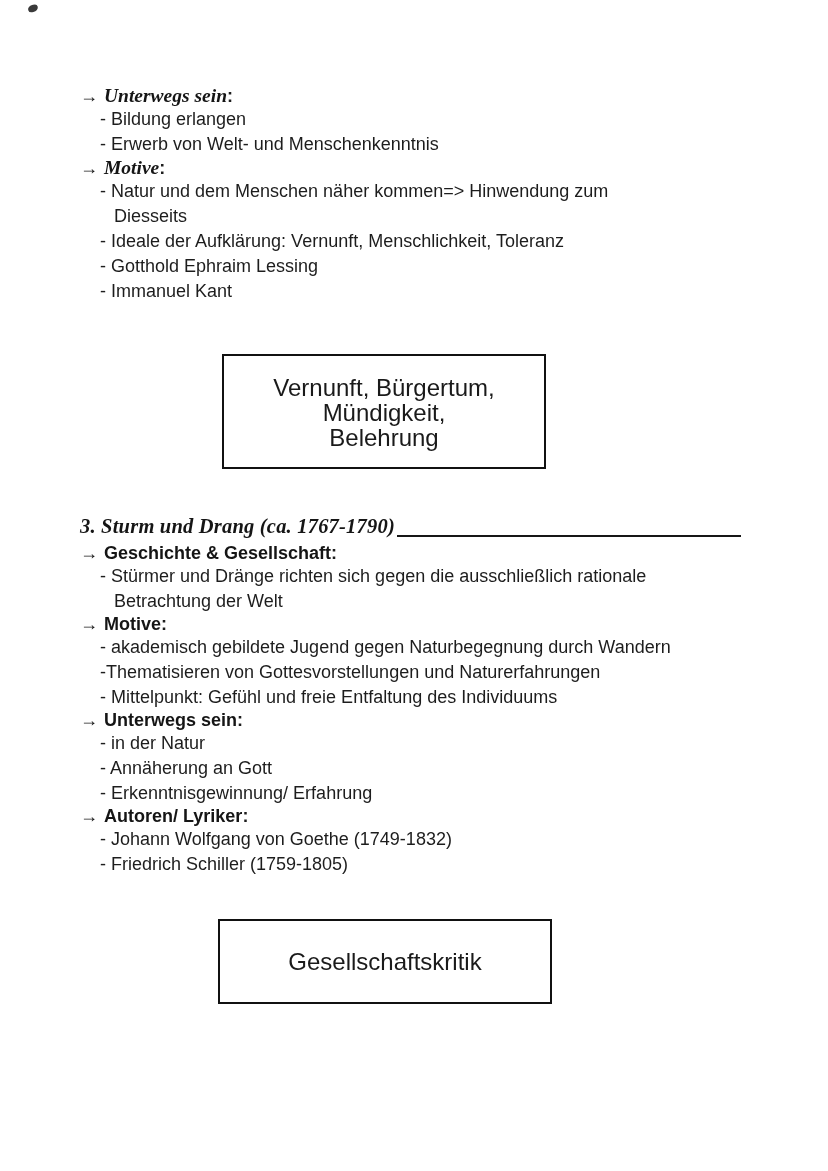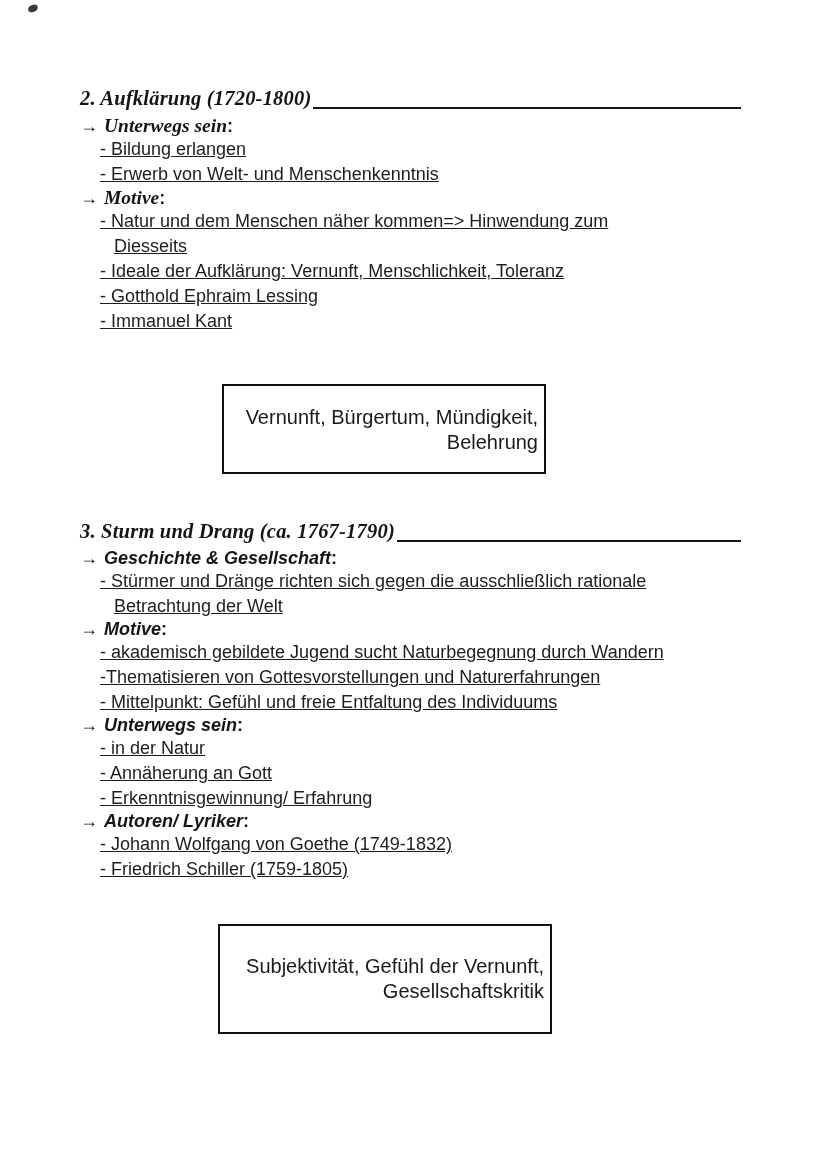--- a/index.html
+++ b/index.html
@@ -47,37 +47,36 @@
     margin-bottom: 3px;
     margin-left: 2px;
   }
   .group-head { font-weight: bold; line-height: 21px; }
   .arrow {
     display: inline-block;
     width: 24px;
     font-weight: bold;
     color: #151515;
   }
-  .group-label { font-weight: bold; color: #151515; font-style: italic; }
+  .group-label { font-weight: bold; color: #151515; }
   .sec-italic .group-label {
     font-family: "Liberation Serif", serif;
     font-style: italic;
     font-size: 19.5px;
   }
   .colon { font-weight: bold; }
   .item {
     padding-left: 34px;
     text-indent: -14px;
     white-space: pre-wrap;
-    text-decoration: underline;
   }
   .summary-box {
     border: 2px solid #111111;
-    text-align: right;
-    font-size: 20px;
+    text-align: center;
+    font-size: 24px;
     line-height: 25px;
     color: #1a1a1a;
   }
   .box1 {
     width: 324px;
     margin: 50px 0 44px 142px;
     padding: 19px 6px 17px;
   }
   .box2 {
     width: 334px;
@@ -85,24 +84,20 @@
     padding: 28px 6px 28px;
   }
 </style>
 </head>
 <body>
 
 <div class="page">
   <div class="speck"></div>
 
   <section class="sec sec-italic">
-    <div class="heading-row">
-      <span class="heading-title">2. Aufklärung (1720-1800)</span>
-      <span class="heading-rule"></span>
-    </div>
 
     <div class="group">
       <div class="group-head"><span class="arrow">→</span><span class="group-label">Unterwegs sein</span><span class="colon">:</span></div>
       <div class="item">- Bildung erlangen</div>
       <div class="item">- Erwerb von Welt- und Menschenkenntnis</div>
     </div>
 
     <div class="group">
       <div class="group-head"><span class="arrow">→</span><span class="group-label">Motive</span><span class="colon">:</span></div>
       <div class="item">- Natur und dem Menschen näher kommen=&gt; Hinwendung zum
@@ -128,36 +123,35 @@
     </div>
 
     <div class="group">
       <div class="group-head"><span class="arrow">→</span><span class="group-label">Geschichte &amp; Gesellschaft</span><span class="colon">:</span></div>
       <div class="item">- Stürmer und Dränge richten sich gegen die ausschließlich rationale
 Betrachtung der Welt</div>
     </div>
 
     <div class="group">
       <div class="group-head"><span class="arrow">→</span><span class="group-label">Motive</span><span class="colon">:</span></div>
-      <div class="item">- akademisch gebildete Jugend sucht Naturbegegnung durch Wandern</div>
+      <div class="item">- akademisch gebildete Jugend gegen Naturbegegnung durch Wandern</div>
       <div class="item">-Thematisieren von Gottesvorstellungen und Naturerfahrungen</div>
       <div class="item">- Mittelpunkt: Gefühl und freie Entfaltung des Individuums</div>
     </div>
 
     <div class="group">
       <div class="group-head"><span class="arrow">→</span><span class="group-label">Unterwegs sein</span><span class="colon">:</span></div>
       <div class="item">- in der Natur</div>
       <div class="item">- Annäherung an Gott</div>
       <div class="item">- Erkenntnisgewinnung/ Erfahrung</div>
     </div>
 
     <div class="group">
       <div class="group-head"><span class="arrow">→</span><span class="group-label">Autoren/ Lyriker</span><span class="colon">:</span></div>
       <div class="item">- Johann Wolfgang von Goethe (1749-1832)</div>
       <div class="item">- Friedrich Schiller (1759-1805)</div>
     </div>
 
     <div class="summary-box box2">
-      <div>Subjektivität, Gefühl der Vernunft,</div>
       <div>Gesellschaftskritik</div>
     </div>
   </section>
 </div>
 
 </body></html>

